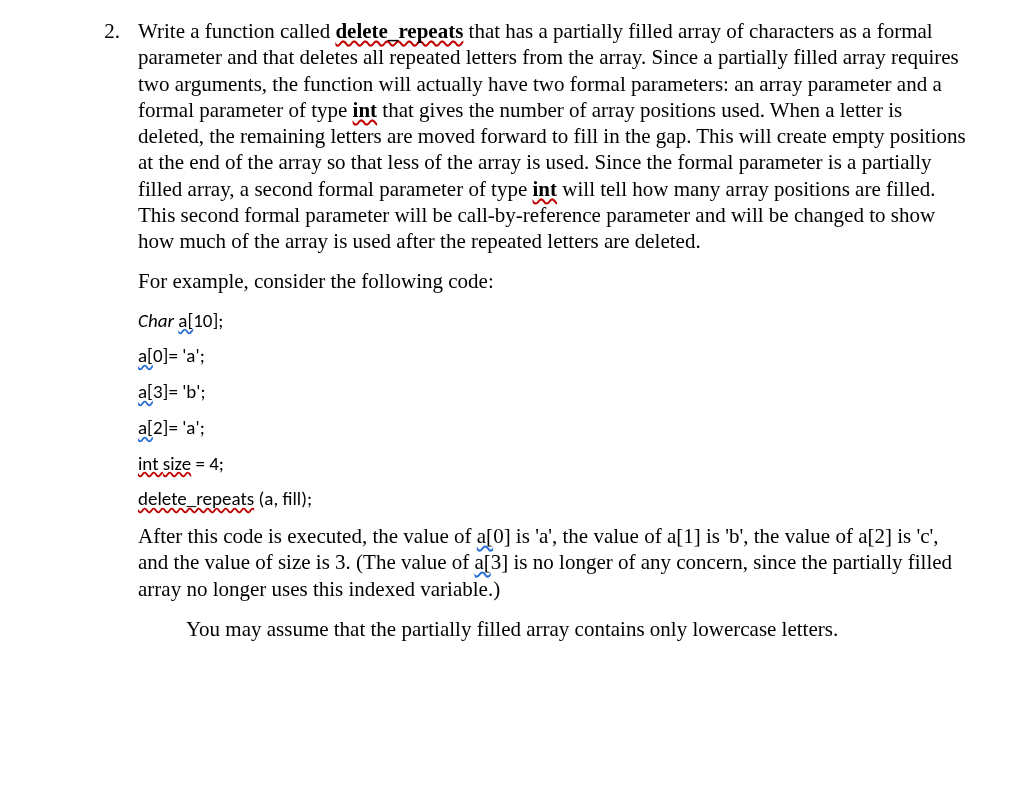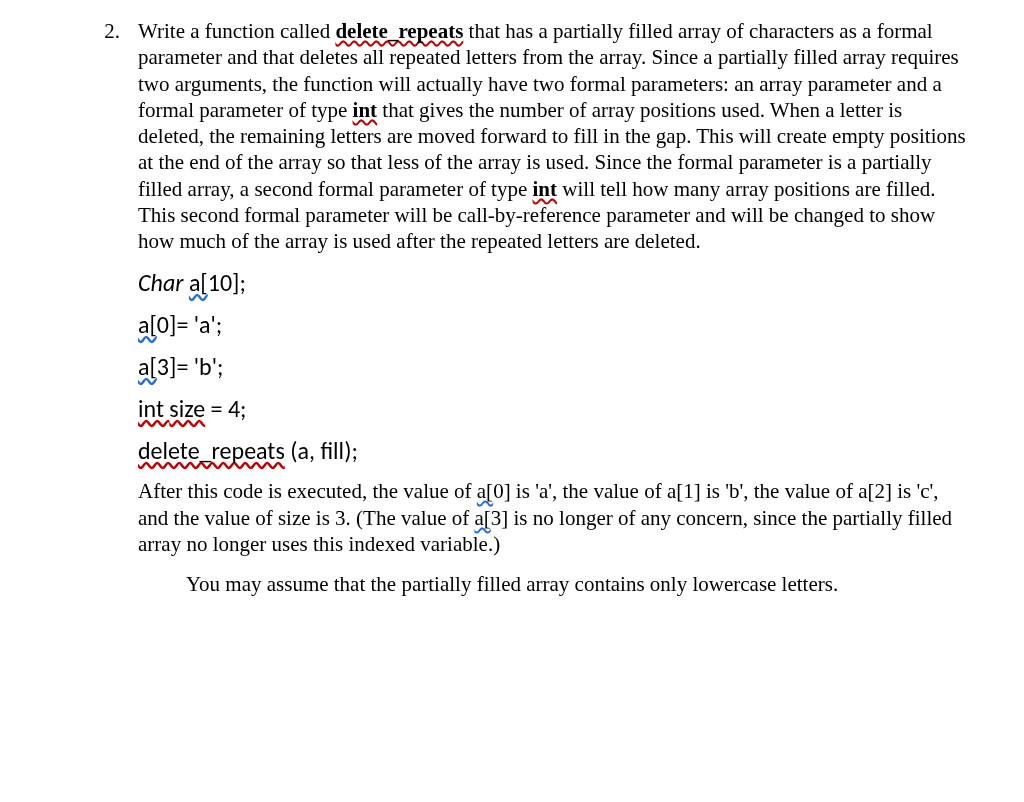--- a/index.html
+++ b/index.html
@@ -29,21 +29,21 @@
     padding-right: 18px;
   }
   .content {
     flex: 1;
   }
   .para {
     margin: 0 16px 14px 0;
   }
   .code-line {
     font-family: Calibri, Arial, sans-serif;
-    font-size: 24px;
+    font-size: 19px;
     margin: 0 0 12px 0;
   }
   .bold { font-weight: bold; }
   .italic { font-style: italic; }
   .squig-red {
     text-decoration: underline wavy #c00000;
     text-decoration-skip-ink: none;
     text-underline-offset: 2px;
   }
   .squig-blue {
@@ -61,29 +61,33 @@
 
 <div class="page">
   <div class="item">
     <div class="num">2.</div>
     <div class="content">
 
       <p class="para">
         <span>Write a function called </span><span class="bold squig-red">delete_repeats</span><span> that has a partially filled array of characters as a formal parameter and that deletes all repeated letters from the array. Since a partially filled array requires two arguments, the function will actually have two formal parameters: an array parameter and a formal parameter of type </span><span class="bold squig-red">int</span><span> that gives the number of array positions used. When a letter is deleted, the remaining letters are moved forward to fill in the gap. This will create empty positions at the end of the array so that less of the array is used. Since the formal parameter is a partially filled array, a second formal parameter of type </span><span class="bold squig-red">int</span><span> will tell how many array positions are filled. This second formal parameter will be call-by-reference parameter and will be changed to show how much of the array is used after the repeated letters are deleted.</span>
       </p>
 
+      <p class="para">For example, consider the following code:</p>
 
       <p class="code-line">
         <span class="italic">Char </span><span class="squig-blue">a[</span><span>10];</span>
       </p>
       <p class="code-line">
         <span class="squig-blue">a[</span><span>0]= 'a';</span>
       </p>
       <p class="code-line">
         <span class="squig-blue">a[</span><span>3]= 'b';</span>
+      </p>
+      <p class="code-line">
+        <span class="squig-blue">a[</span><span>2]= 'a';</span>
       </p>
       <p class="code-line">
         <span class="squig-red">int </span><span class="squig-red">size</span><span> = 4;</span>
       </p>
       <p class="code-line">
         <span class="squig-red">delete_repeats</span><span> (a, fill);</span>
       </p>
 
       <p class="para">
         <span>After this code is executed, the value of </span><span class="squig-blue">a[</span><span>0] is 'a', the value of a[1] is 'b', the value of a[2] is 'c', and the value of size is 3. (The value of </span><span class="squig-blue">a[</span><span>3] is no longer of any concern, since the partially filled array no longer uses this indexed variable.)</span>

